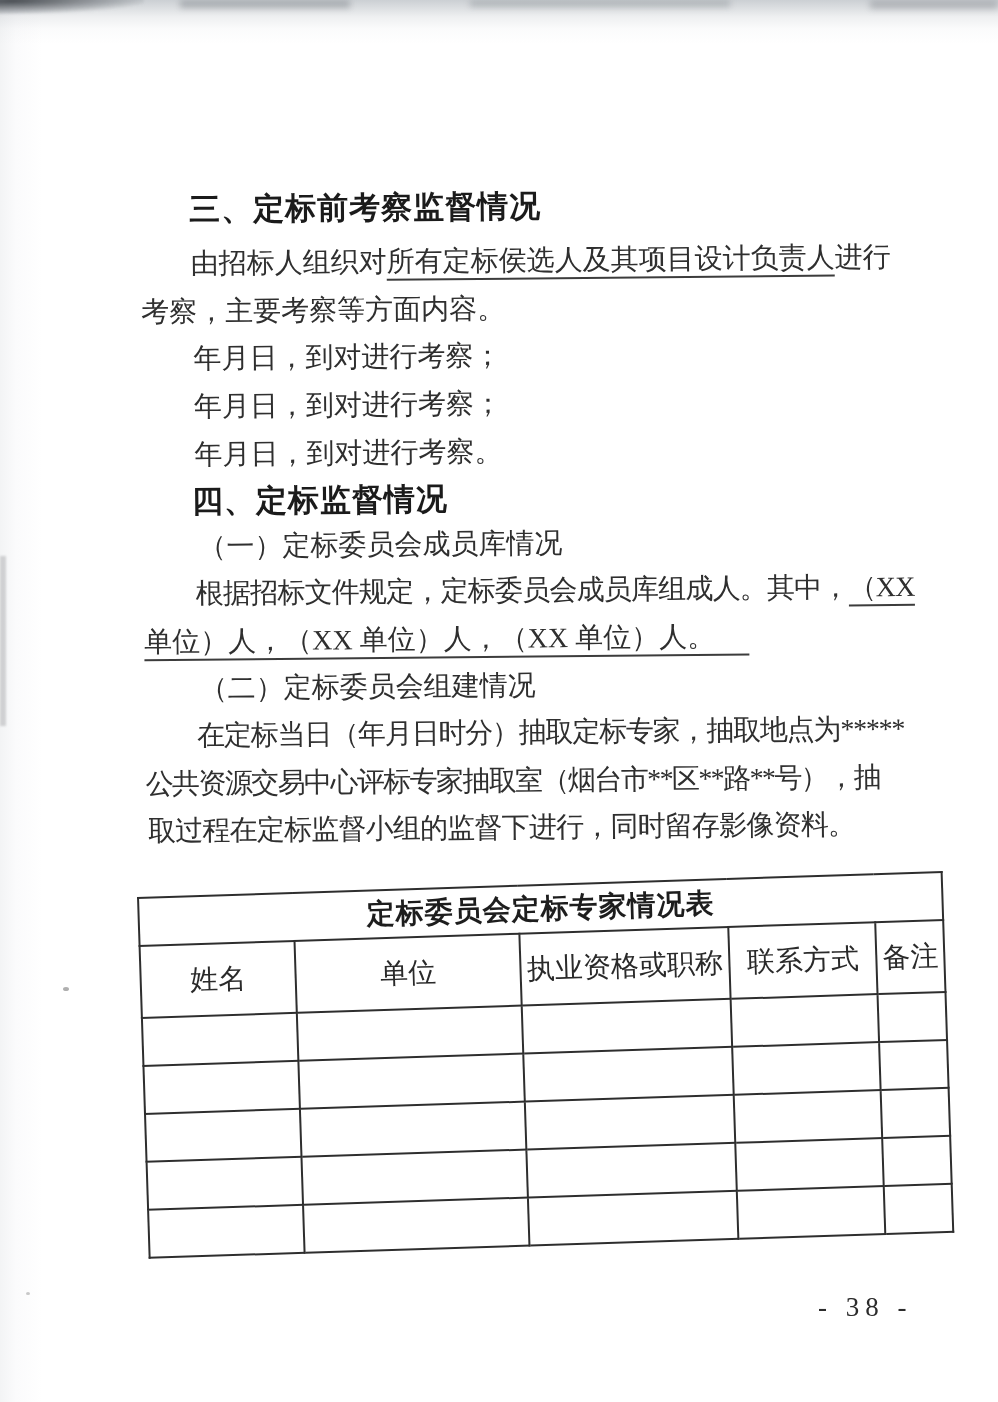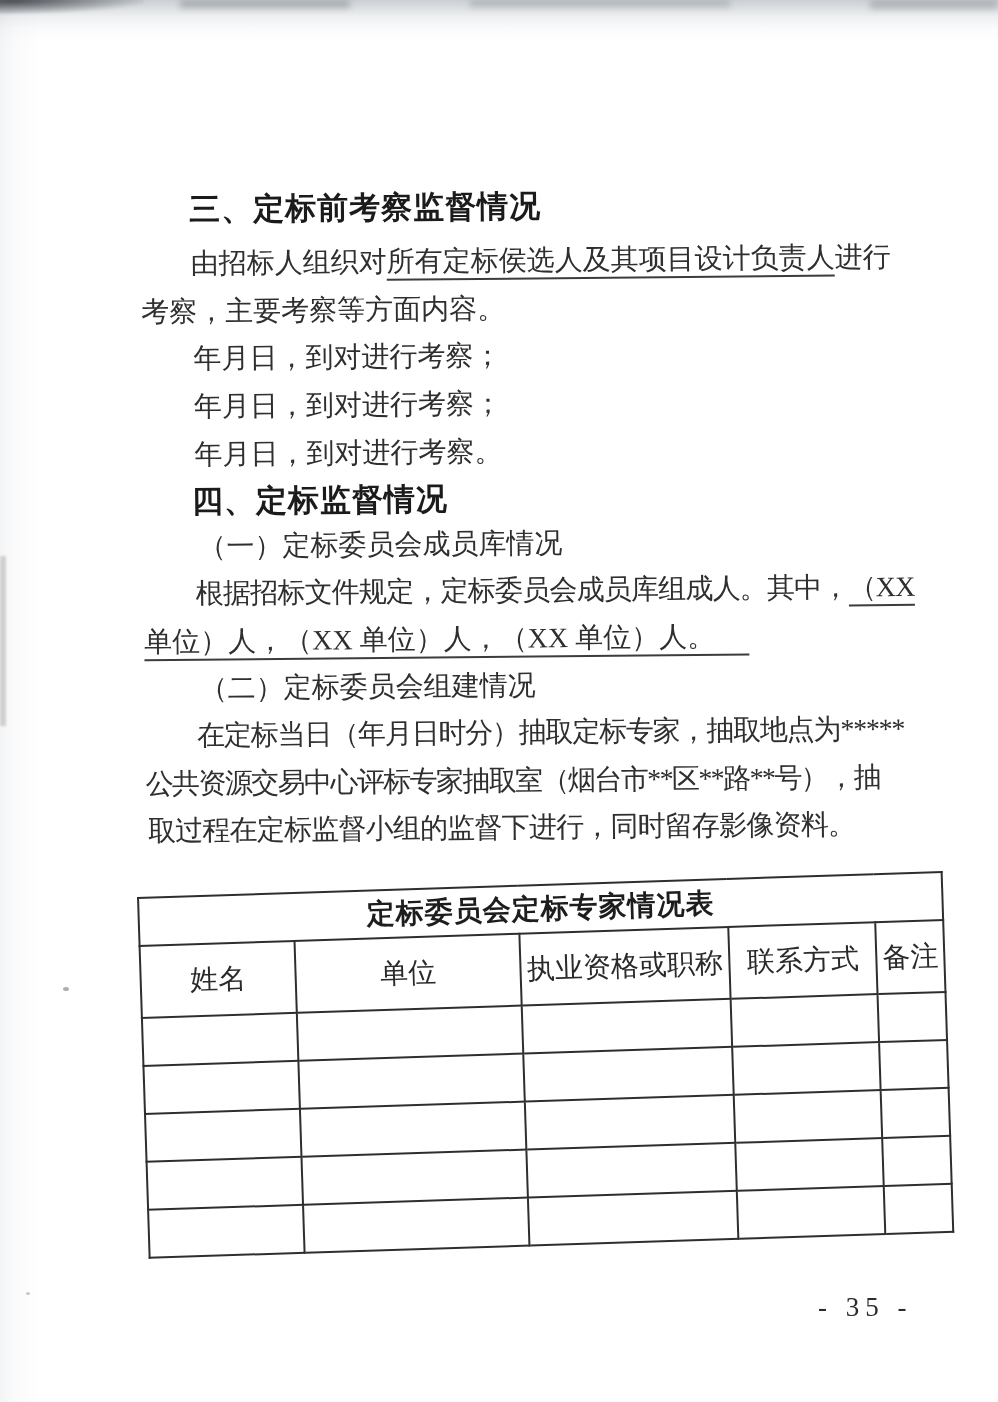--- a/index.html
+++ b/index.html
@@ -169,15 +169,15 @@
             <td></td>
             <td></td>
             <td></td>
             <td></td>
             <td></td>
           </tr>
         </tbody>
     </table>
   </div>
 
-  <div class="page-number">- 35 -</div>
+  <div class="page-number">- 38 -</div>
 
 </div>
 
 </body></html>

